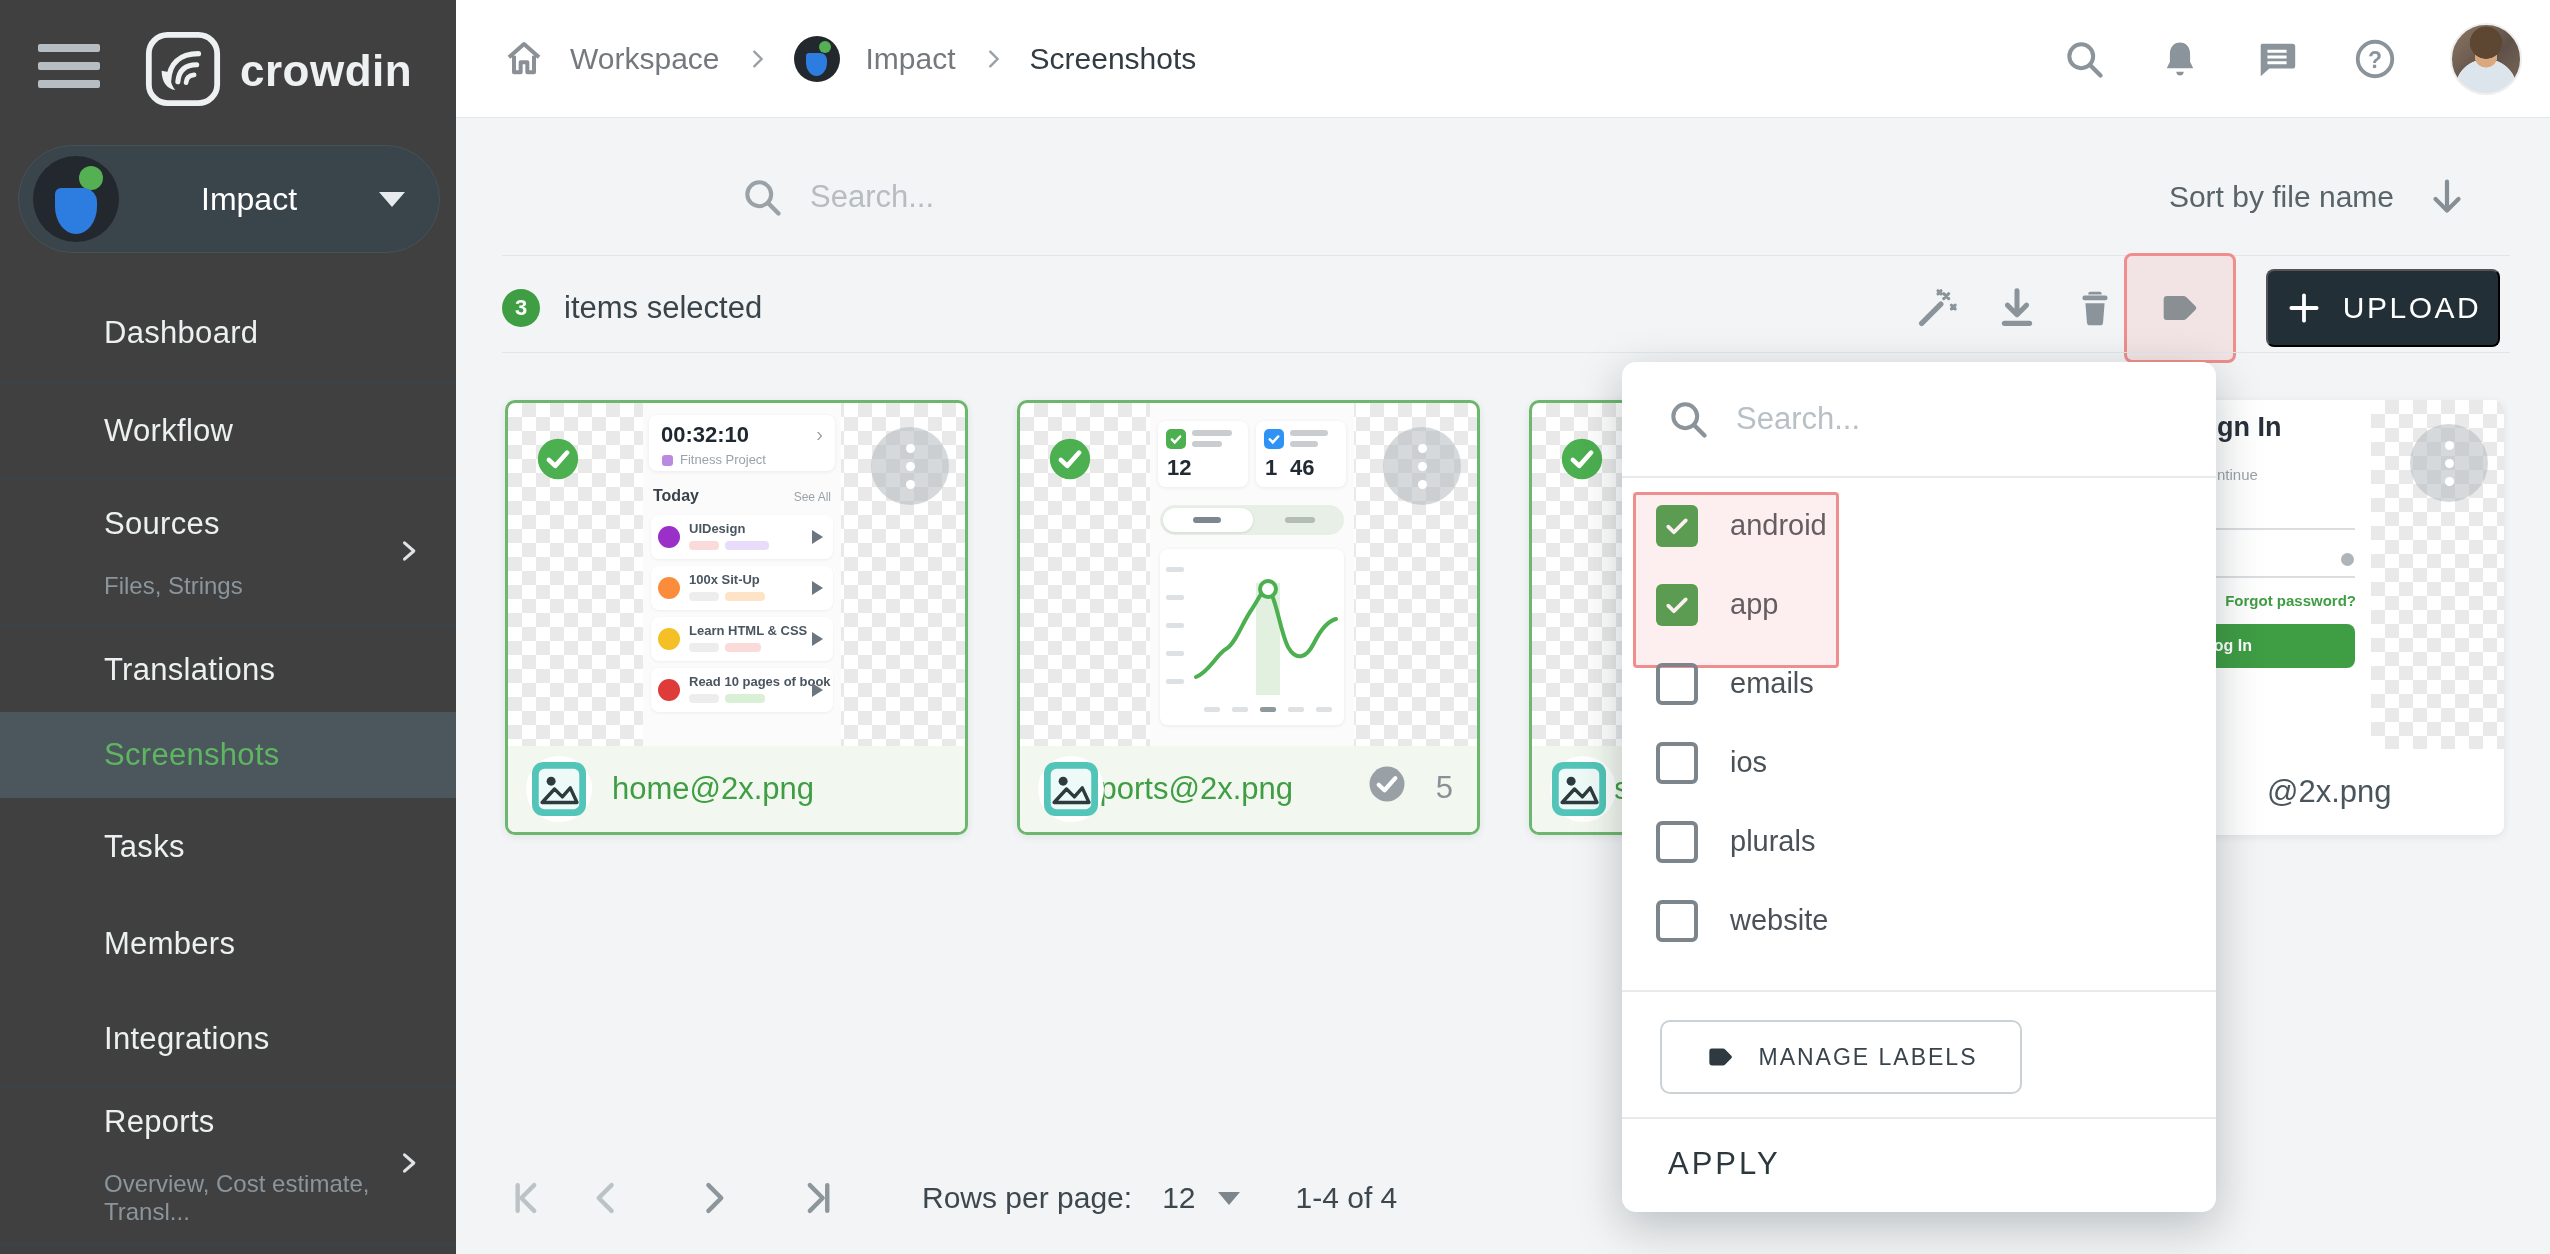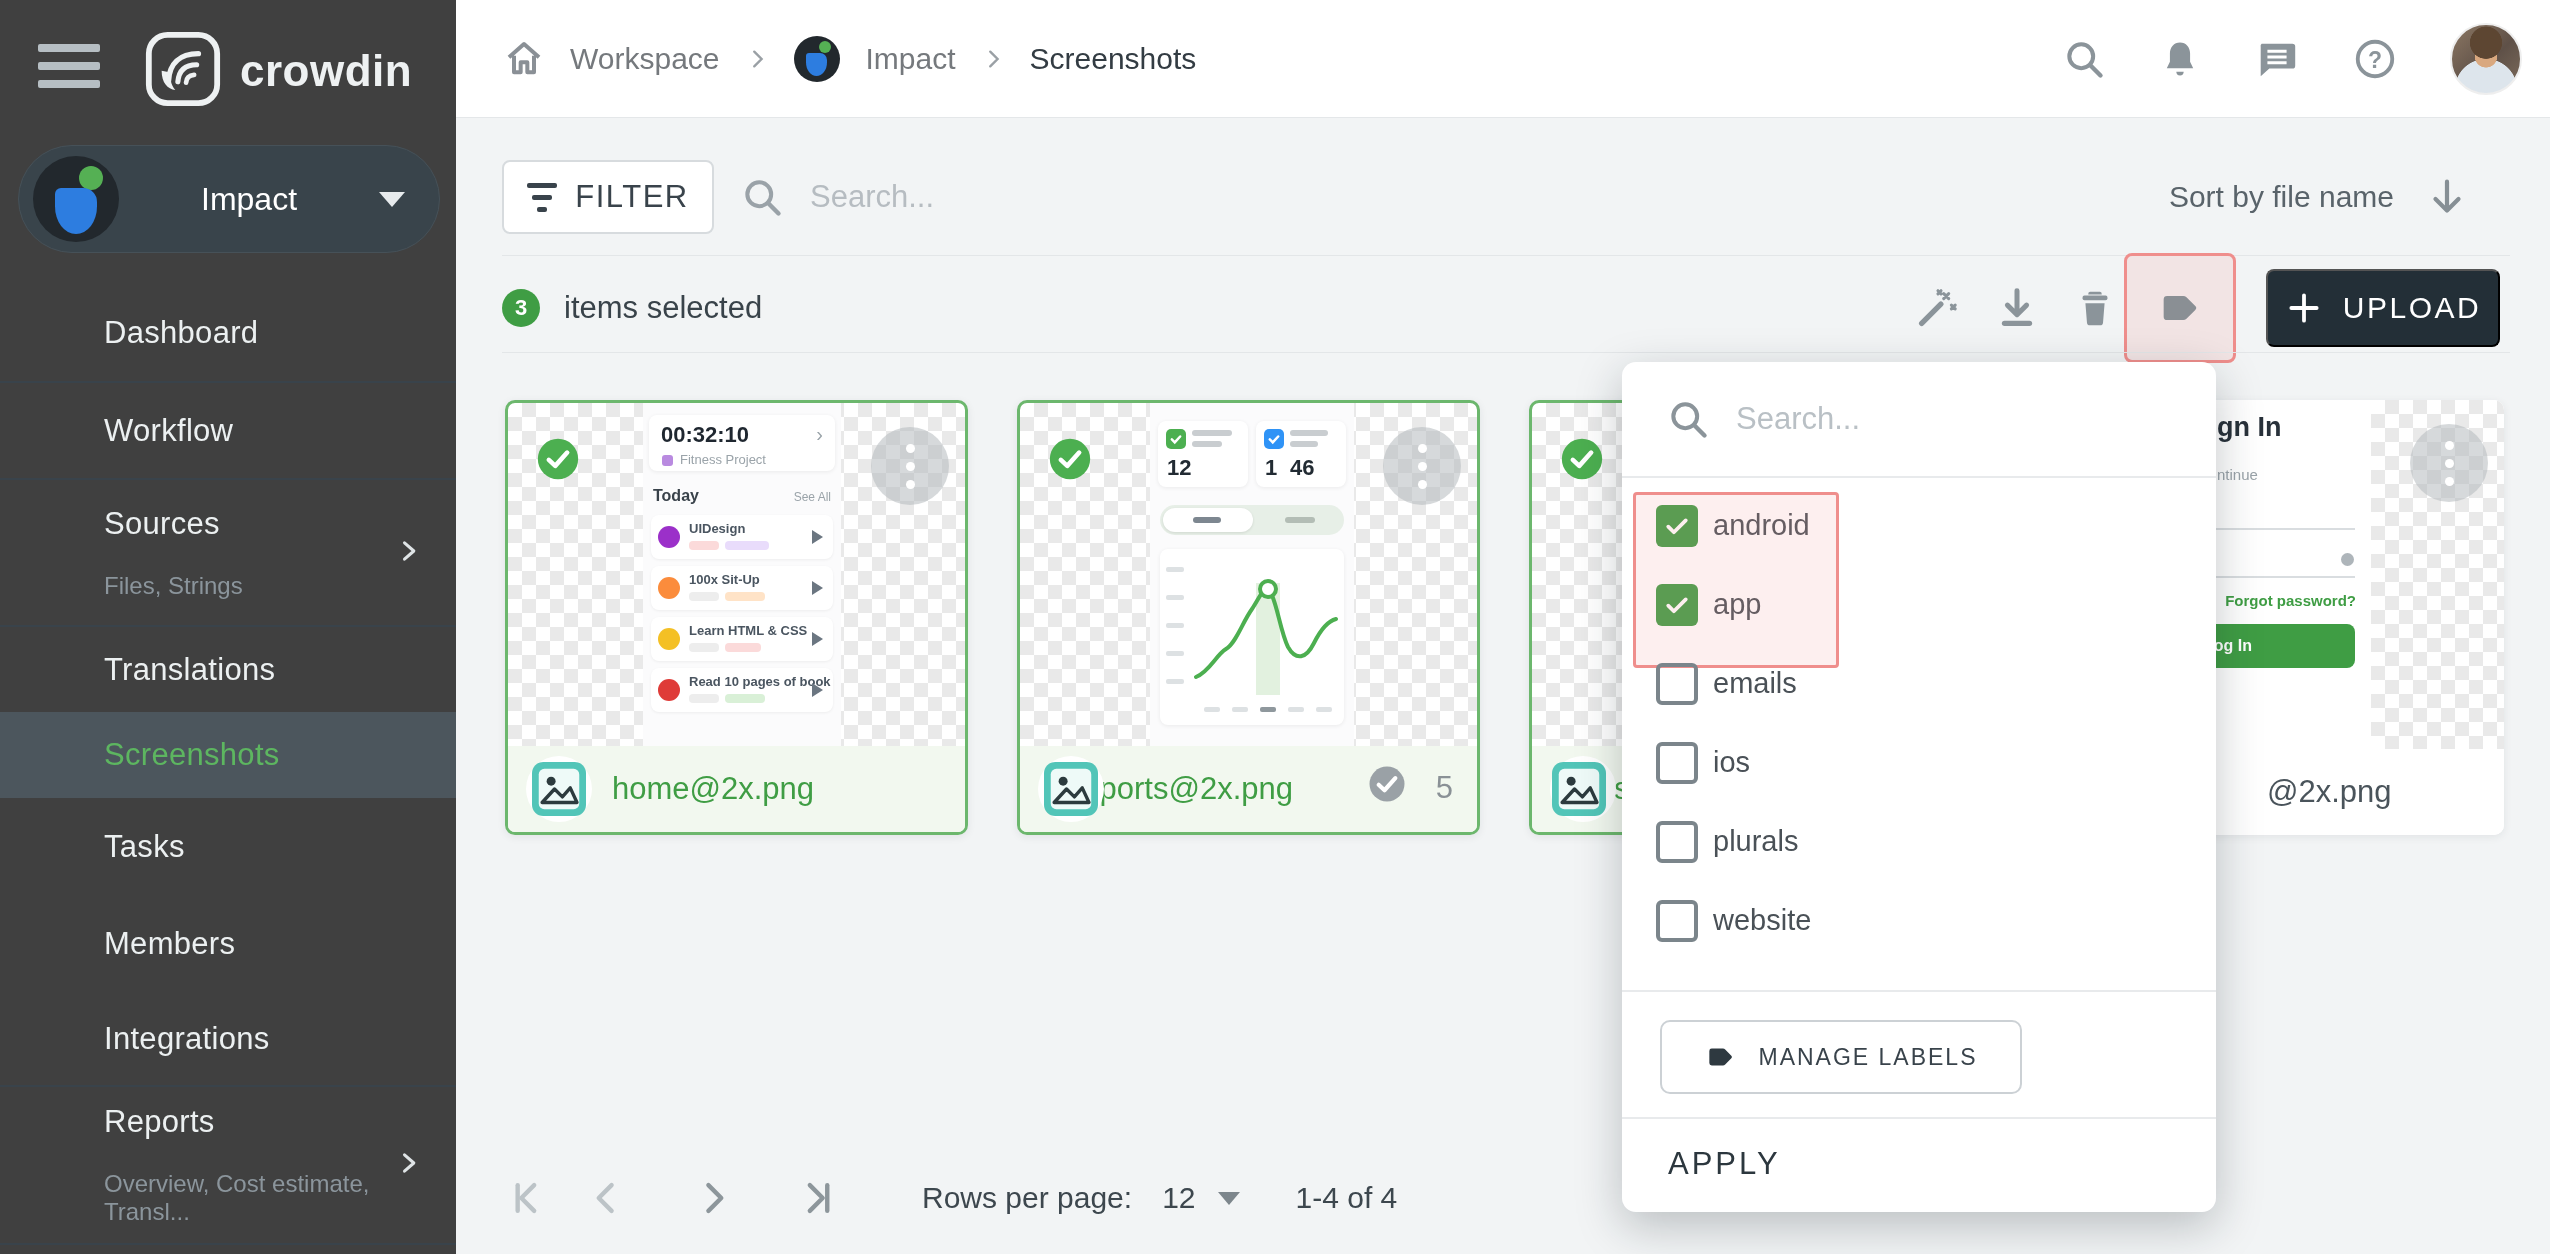--- a/index.html
+++ b/index.html
@@ -97,21 +97,21 @@
   .task .tt{position:absolute;left:38px;top:6px;font-size:13px;font-weight:600;color:#4a5560;white-space:nowrap}
   .task .p1{position:absolute;left:38px;top:26px;width:30px;height:9px;border-radius:4px;background:#ededed}
   .task .p2{position:absolute;left:74px;top:26px;height:9px;border-radius:4px}
   .task .play{position:absolute;right:10px;top:15px;width:0;height:0;border-top:7px solid transparent;border-bottom:7px solid transparent;border-left:11px solid #6b7681}
 
   
   .dropdown{position:absolute;left:1622px;top:362px;width:594px;height:850px;background:#fff;border-radius:14px;box-shadow:0 14px 46px rgba(20,30,40,.25);z-index:30}
   .dd-search{position:absolute;left:0;top:0;width:100%;height:116px;border-bottom:2px solid #e8eaec;display:flex;align-items:center;gap:26px;padding-left:44px}
   .dd-input{border:none;outline:none;background:transparent;font-size:31px;width:380px;color:#4a5157;font-family:inherit}
   .dd-input::placeholder{color:#b9c0c5}
-  .lrow{position:absolute;left:0;width:100%;height:79px;display:flex;align-items:center;gap:15px;padding-left:34px;cursor:pointer}
+  .lrow{position:absolute;left:0;width:100%;height:79px;display:flex;align-items:center;gap:32px;padding-left:34px;cursor:pointer}
   .lrow .lbl{font-size:29px;color:#4a5157}
   .cbx{width:42px;height:42px;border-radius:6px;flex:0 0 auto}
   .cbx.off{border:4px solid #7b858b}
   .cbx.on{background:#3f9d44;display:flex;align-items:center;justify-content:center}
   .dd-div{position:absolute;left:0;width:100%;height:2px;background:#e8eaec}
   .manage-btn{position:absolute;left:38px;top:658px;width:362px;height:74px;border:2px solid #ccd1d5;border-radius:10px;background:#fff;display:flex;align-items:center;justify-content:center;gap:22px;cursor:pointer}
   .manage-btn span{font-size:23px;color:#39434b;letter-spacing:2px;font-weight:500}
   .apply-row{position:absolute;left:46px;top:772px;height:60px;display:flex;align-items:center;cursor:pointer}
   .apply-row span{font-size:31px;color:#2c373e;letter-spacing:3px;font-weight:500}
   .pink-box{position:absolute;left:11px;top:130px;width:206px;height:176px;border:3px solid #ef8e8c;background:rgba(244,154,154,.16);border-radius:4px;pointer-events:none}
@@ -245,28 +245,20 @@
       <span class="tico">
         <svg width="46" height="46" viewBox="0 0 24 24">
             <circle cx="12" cy="12" r="9" fill="none" stroke="#8b949a" stroke-width="2"></circle>
             <text x="12" y="16.5" text-anchor="middle" font-size="12" font-family="Liberation Sans,sans-serif" font-weight="700" fill="#8b949a">?</text>
           </svg>
       </span>
       <span class="avatar-photo"></span>
     </div>
   </header>
 
-  <button class="filter-btn">
-    <span class="fico">
-        <i></i>
-        <i></i>
-        <i></i>
-      </span>
-    <span>FILTER</span>
-  </button>
   <div class="search-wrap">
     <svg width="44" height="44" viewBox="0 0 24 24">
         <circle cx="10.5" cy="10.5" r="6.5" fill="none" stroke="#9aa2a8" stroke-width="2.2"></circle>
         <path d="M15.3 15.3 L21 21" stroke="#9aa2a8" stroke-width="2.4" stroke-linecap="round"></path>
       </svg>
     <input class="search-input" placeholder="Search..." style="">
   </div>
   <div class="sort-wrap">
     <span>Sort by file name</span>
     <svg width="46" height="46" viewBox="0 0 24 24">

